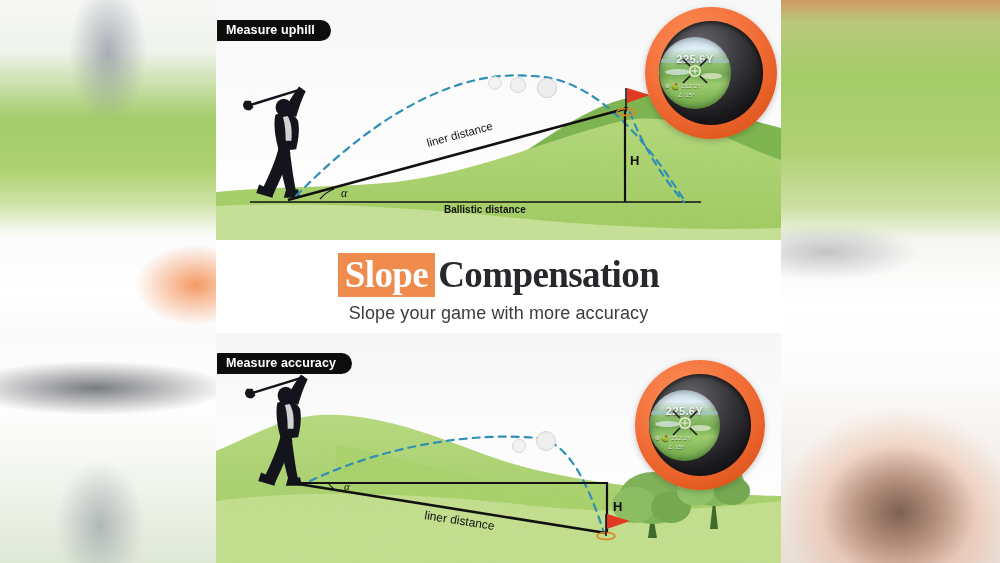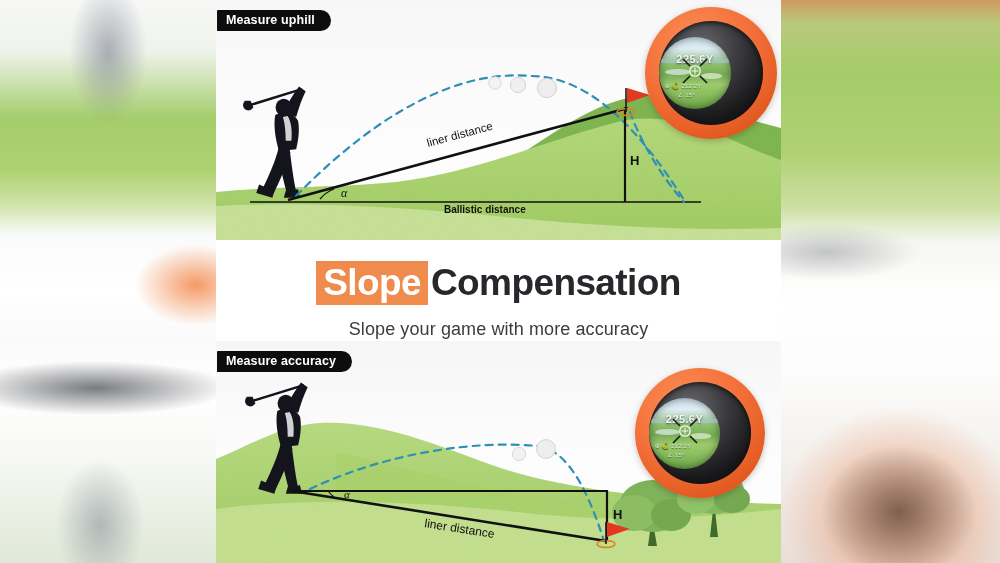--- a/index.html
+++ b/index.html
@@ -32,29 +32,29 @@
 
   
   .content{position:absolute;left:216px;top:0;width:565px;height:563px;overflow:hidden;background:#ffffff;}
 
   .panel{position:relative;overflow:hidden;}
   .panel-top{height:240px;background:linear-gradient(to bottom,#f7f7f7 0%,#fbfbfb 40%,#ffffff 100%);}
   .panel-bottom{height:238px;background:linear-gradient(to bottom,#f6f6f6 0%,#fcfcfc 45%,#ffffff 100%);}
   .scene{position:absolute;left:0;top:0;width:565px;height:100%;}
 
   
-  .pill{position:absolute;left:1px;top:10px;height:21px;line-height:21px;
+  .pill{position:absolute;left:1px;top:20px;height:21px;line-height:21px;
         background:#0d0d0d;color:#ffffff;font-size:12.5px;font-weight:700;
         padding:0 16px 0 9px;border-radius:1px 12px 12px 1px;letter-spacing:.1px;
         white-space:nowrap;}
 
   
   .banner{position:relative;height:85px;background:#ffffff;text-align:center;}
-  .banner-title{margin:16px;padding-top:7px;font-size:37px;font-weight:800;
-    letter-spacing:-.6px;color:#26282b;line-height:1.08;white-space:nowrap;}
+  .banner-title{margin:8px;padding-top:7px;font-size:37px;font-weight:800;
+    letter-spacing:-.6px;color:#26282b;line-height:1.08;white-space:nowrap;font-family:Liberation Serif, serif;}
   .banner-title .hl{background:#ef8b4d;color:#ffffff;padding:1px 7px 2px 7px;margin-right:3px;}
   .banner-sub{margin:6px 0 0 0;font-size:18px;color:#3a3c3f;letter-spacing:.1px;}
 
   
   .rf{position:absolute;border-radius:50%;
       background:radial-gradient(circle at 38% 28%, #fb8e56 0%, #f4703a 45%, #e1591f 78%, #d04d18 100%);
       box-shadow:0 2px 6px rgba(0,0,0,.22);display:flex;align-items:center;justify-content:center;}
   .rf-ring{border-radius:50%;
       background:radial-gradient(circle at 40% 26%, #6a6a6e 0%, #3b3b3f 38%, #18181b 72%, #0c0c0e 100%);
       display:flex;align-items:center;justify-content:flex-start;

